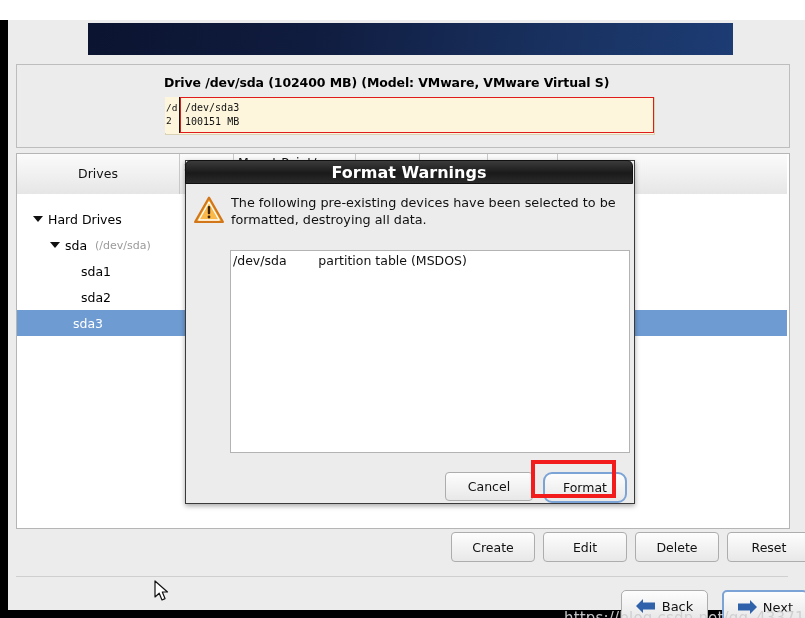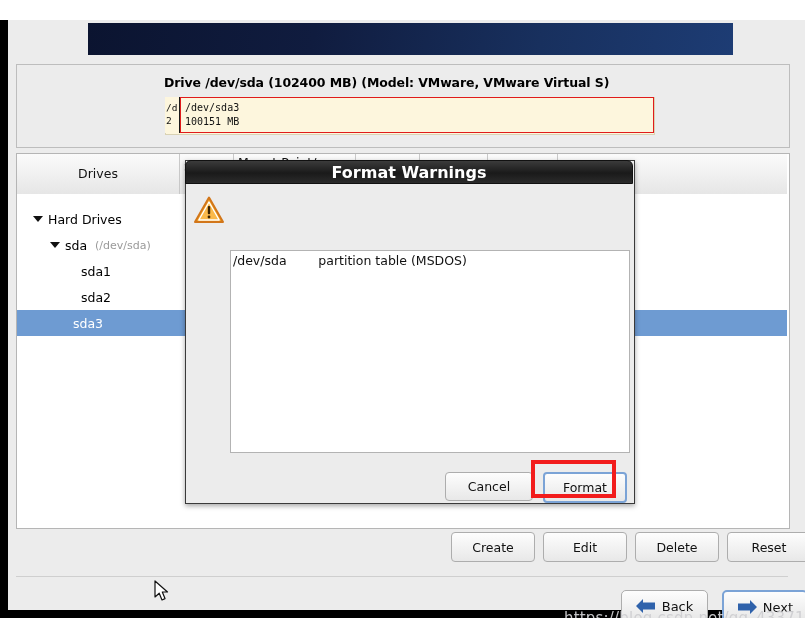--- a/index.html
+++ b/index.html
@@ -166,21 +166,21 @@
     font-size:12.5px; color:#111; white-space:pre;
   }
   .dlg-btn {
     position:absolute; top:288px; height:27px;
     background:linear-gradient(#fdfdfd,#e8e8e8);
     border:1px solid #adadad; border-radius:4px;
     display:flex; align-items:center; justify-content:center;
     font-size:12.5px; color:#111; cursor:pointer;
   }
   .dlg-btn.cancel { left:259px; width:86px; }
-  .dlg-btn.format { left:357px; width:80px; border:2px solid #7ba3d6; border-radius:4px; }
+  .dlg-btn.format { left:357px; width:80px; border:2px solid #7ba3d6; border-radius:9px; }
   .redbox-format {
     position:absolute; left:531px; top:460px; width:85px; height:38px;
     border:4px solid #f21c1c; box-sizing:border-box; pointer-events:none;
   }
 </style>
 </head>
 <body>
 
 <div id="root">
 
@@ -294,20 +294,21 @@
 
     <div class="dlg-body">
 
       <svg class="warn-icon" width="30" height="28" viewBox="0 0 30 28">
         <polygon points="15,1.5 29,26 1,26" fill="#f5a623" stroke="#d2761a" stroke-width="2" stroke-linejoin="round"></polygon>
         <polygon points="15,6 25.2,24 4.8,24" fill="#fbb94a" stroke="#ffffff" stroke-width="1.4" stroke-linejoin="round"></polygon>
         <rect x="13.8" y="10" width="2.4" height="8.2" rx="1" fill="#3a2200"></rect>
         <circle cx="15" cy="21" r="1.4" fill="#3a2200"></circle>
       </svg>
 
+      <div class="dlg-msg">The following pre-existing devices have been selected to be formatted, destroying all data.</div>
 
       <div class="dlg-list">
         <div class="dlg-list-row">/dev/sda        partition table (MSDOS)</div>
       </div>
 
       <div class="dlg-btn cancel">Cancel</div>
       <div class="dlg-btn format">Format</div>
 
     </div>
   </div>

